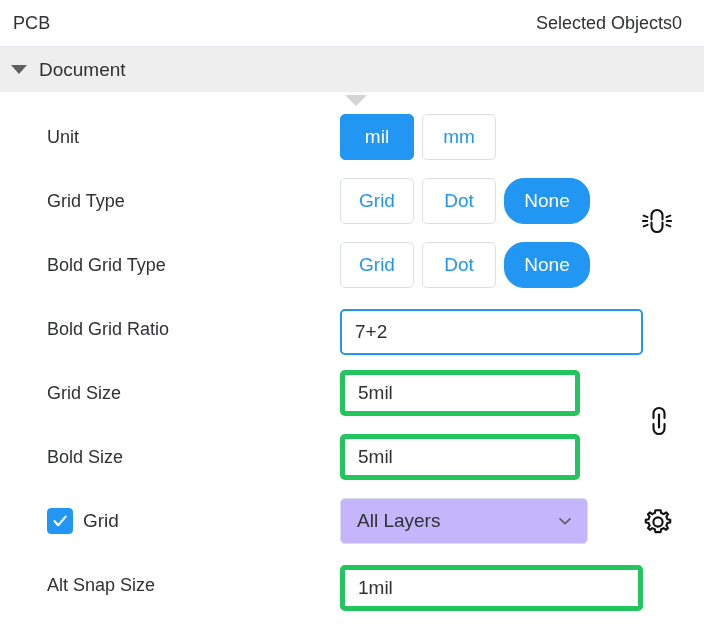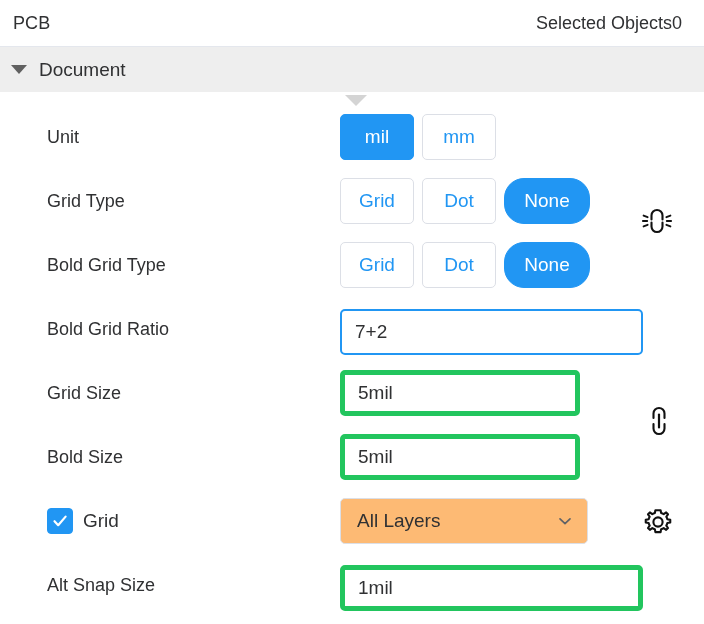--- a/index.html
+++ b/index.html
@@ -156,21 +156,21 @@
   .w-303 { width: 303px; margin-top: 6px; }
   .w-240 { width: 240px; }
 
   
   .select-box {
     width: 248px;
     height: 46px;
     box-sizing: border-box;
     border: 1px solid #dcdfe6;
     border-radius: 5px;
-    background: #fdba74;
+    background: #c4b5fd;
     display: flex;
     align-items: center;
     justify-content: space-between;
     padding: 0 13px 0 16px;
     cursor: pointer;
   }
   .select-value {
     font-size: 19px;
     color: #303133;
   }

